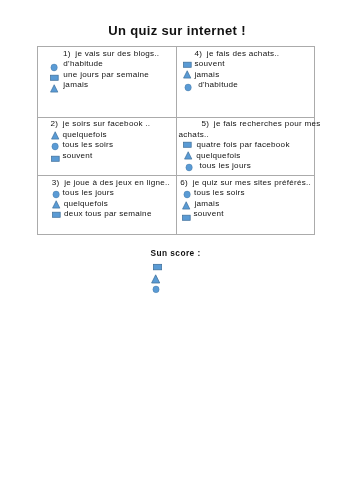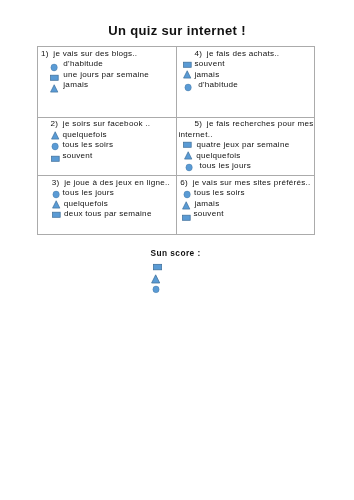--- a/index.html
+++ b/index.html
@@ -26,21 +26,21 @@
 </head>
 <body>
 
 <div class="page">
   <div class="title">Un quiz sur internet !</div>
   <table class="quiz-table">
       <tbody>
         <tr class="r0">
           <td>
             <div class="cell">
-              <div class="q-head" style="margin-left:1px"><span class="qnum">1)</span><span>je vais sur des blogs..</span></div>
+              <div class="q-head" style="margin-left:23px"><span class="qnum">1)</span><span>je vais sur des blogs..</span></div>
               <div class="opt" style="margin-left:10px">
                 <span class="shape" style="margin-right:4.3px;top:2.5px">
                   <svg width="9" height="9" viewBox="0 0 90 90">
                     <ellipse cx="41" cy="45" rx="32" ry="34" fill="#5a9bd5" stroke="#41719c" stroke-width="4"></ellipse>
                   </svg>
                 </span>
                 <span>d'habitude</span>
               </div>
               <div class="opt" style="margin-left:10px">
                 <span class="shape" style="margin-right:4.3px;top:2.5px">
@@ -115,29 +115,29 @@
                   <svg width="9" height="9" viewBox="0 0 90 90">
                     <rect x="5" y="22" width="77" height="51" fill="#5a9bd5" stroke="#41719c" stroke-width="7.5"></rect>
                   </svg>
                 </span>
                 <span>souvent</span>
               </div>
             </div>
           </td>
           <td>
             <div class="cell">
-              <div class="q-head" style="margin-left:16px"><span class="qnum">5)</span><span>je fais recherches pour mes</span></div>
-              <div class="q-line2">internet..</div>
+              <div class="q-head" style="margin-left:23px"><span class="qnum">5)</span><span>je fais recherches pour mes</span></div>
+              <div class="q-line2">achats..</div>
               <div class="opt" style="margin-left:4.8px">
                 <span class="shape" style="margin-right:4.1px;top:-1px">
                   <svg width="9" height="9" viewBox="0 0 90 90">
                     <rect x="5" y="22" width="77" height="51" fill="#5a9bd5" stroke="#41719c" stroke-width="7.5"></rect>
                   </svg>
                 </span>
-                <span>quatre jeux par semaine</span>
+                <span>quatre fois par facebook</span>
               </div>
               <div class="opt" style="margin-left:5.2px">
                 <span class="shape" style="margin-right:3.5px;top:-0.3px">
                   <svg width="9" height="9" viewBox="0 0 90 90">
                     <polygon points="42,7.5 78.5,81 5.5,81" fill="#5a9bd5" stroke="#41719c" stroke-width="7" stroke-linejoin="miter"></polygon>
                   </svg>
                 </span>
                 <span>quelquefois</span>
               </div>
               <div class="opt" style="margin-left:6.2px">
@@ -176,21 +176,21 @@
                   <svg width="9" height="9" viewBox="0 0 90 90">
                     <rect x="5" y="22" width="77" height="51" fill="#5a9bd5" stroke="#41719c" stroke-width="7.5"></rect>
                   </svg>
                 </span>
                 <span>deux tous par semaine</span>
               </div>
             </div>
           </td>
           <td>
             <div class="cell">
-              <div class="q-head" style="margin-left:1.8px"><span class="qnum">6)</span><span>je vais sur mes sites préférés..</span></div>
+              <div class="q-head" style="margin-left:1.8px"><span class="qnum">6)</span><span>je quiz sur mes sites préférés..</span></div>
               <div class="opt" style="margin-left:4.6px">
                 <span class="shape" style="margin-right:1.8px;top:0.7px">
                   <svg width="9" height="9" viewBox="0 0 90 90">
                     <ellipse cx="41" cy="45" rx="32" ry="34" fill="#5a9bd5" stroke="#41719c" stroke-width="4"></ellipse>
                   </svg>
                 </span>
                 <span>tous les soirs</span>
               </div>
               <div class="opt" style="margin-left:3.4px">
                 <span class="shape" style="margin-right:3.6px;top:1px">

